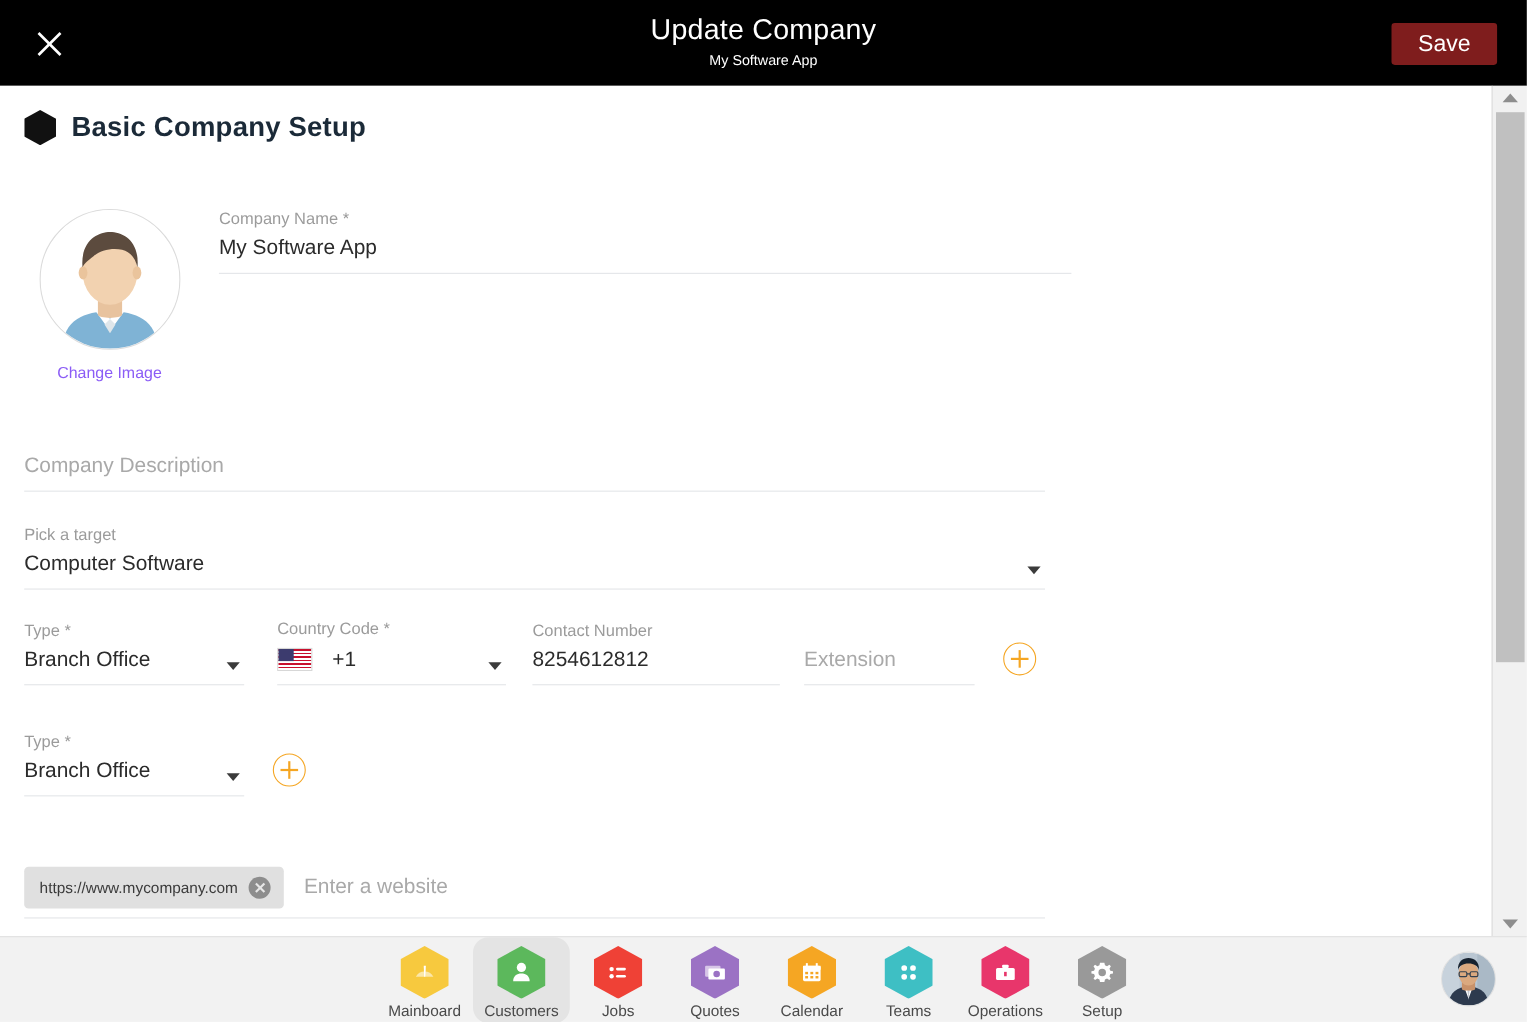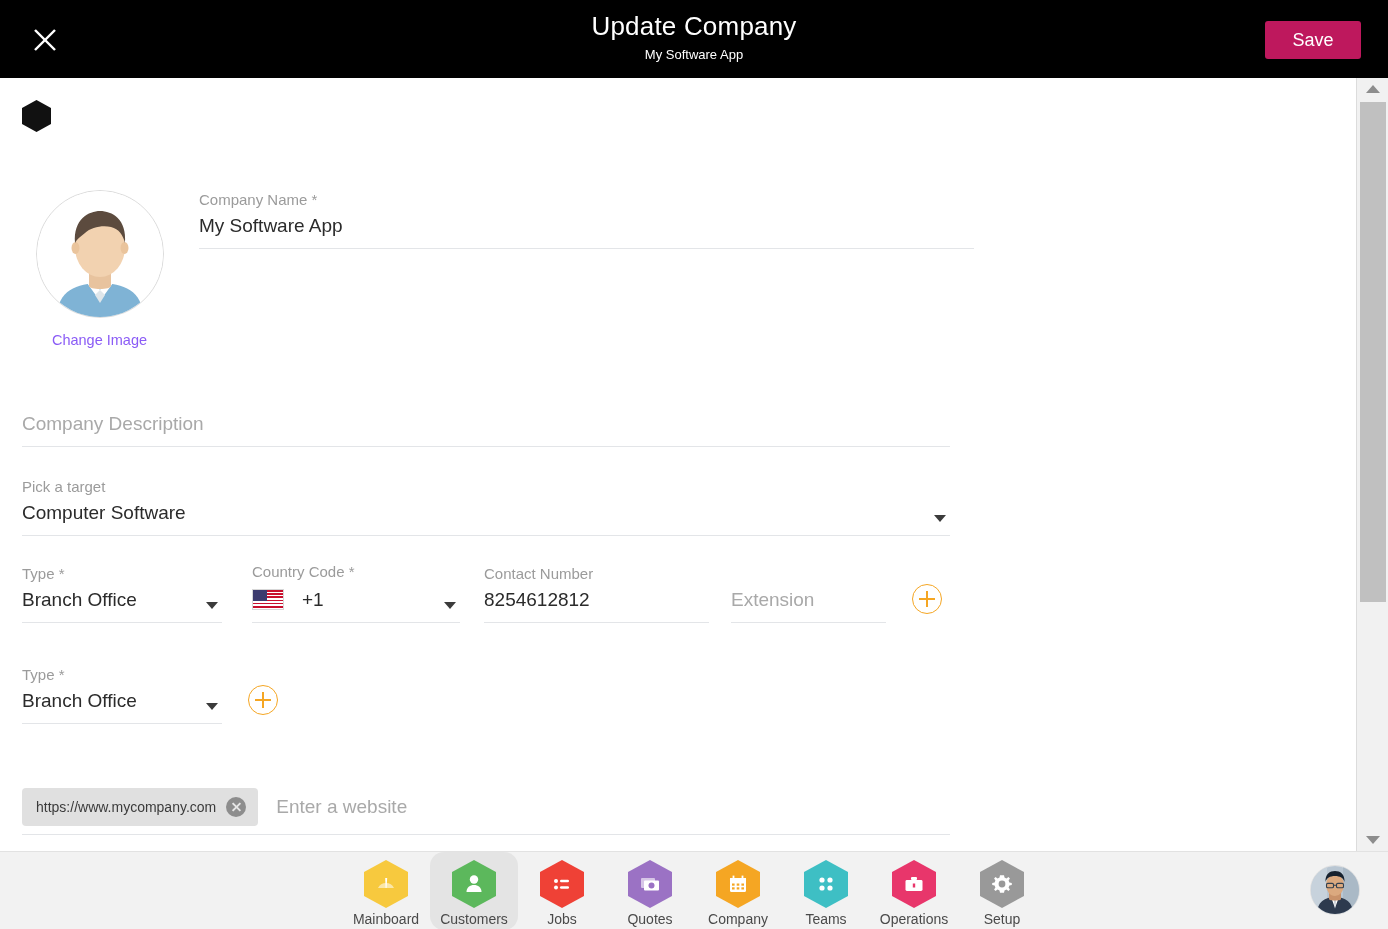--- a/index.html
+++ b/index.html
@@ -43,23 +43,23 @@
   .topbar-sub {
     color: #ffffff;
     font-size: 13px;
     line-height: 20px;
     margin-top: 3px;
   }
   .save-btn {
     position: absolute;
     right: 27px; top: 21px;
     width: 96px; height: 38px;
-    background: #be185d;
+    background: #7f1d1d;
     color: #ffffff;
-    font-size: 18px;
+    font-size: 21px;
     border: none;
     border-radius: 3px;
     cursor: pointer;
     font-family: "Liberation Sans", sans-serif;
   }
 
   
   .content {
     position: absolute;
     top: 78px; left: 0;
@@ -353,20 +353,21 @@
     <div class="topbar-title">Update Company</div>
     <div class="topbar-sub">My Software App</div>
   </div>
   <button class="save-btn">Save</button>
 </div>
 
 <div class="content">
 
   <div class="section-head">
     <div class="hex-solid"></div>
+    <div class="section-title">Basic Company Setup</div>
   </div>
 
   <div class="form-area">
 
     <div class="row-avatar">
       <div class="avatar-wrap">
         <div class="avatar">
           <svg width="126" height="126" viewBox="0 0 126 126">
             <circle cx="63" cy="63" r="63" fill="#ffffff"></circle>
 
@@ -536,21 +537,21 @@
           <rect x="6" y="11.5" width="2.6" height="2.2" fill="#F5A623"></rect>
           <rect x="10.7" y="11.5" width="2.6" height="2.2" fill="#F5A623"></rect>
           <rect x="15.4" y="11.5" width="2.6" height="2.2" fill="#F5A623"></rect>
           <rect x="6" y="15.3" width="2.6" height="2.2" fill="#F5A623"></rect>
           <rect x="10.7" y="15.3" width="2.6" height="2.2" fill="#F5A623"></rect>
           <rect x="15.4" y="15.3" width="2.6" height="2.2" fill="#F5A623"></rect>
           <rect x="6.6" y="3.6" width="1.8" height="3.4" fill="#ffffff"></rect>
           <rect x="15.6" y="3.6" width="1.8" height="3.4" fill="#ffffff"></rect>
         </svg>
       </div>
-      <div class="navlabel">Company</div>
+      <div class="navlabel">Calendar</div>
     </div>
 
     <div class="navitem">
       <div class="navhex" style="background:#3EBFC4;">
         <svg width="24" height="24" viewBox="0 0 24 24">
           <circle cx="8" cy="8" r="2.6" fill="#ffffff"></circle>
           <circle cx="16" cy="8" r="2.6" fill="#ffffff"></circle>
           <circle cx="8" cy="16" r="2.6" fill="#ffffff"></circle>
           <circle cx="16" cy="16" r="2.6" fill="#ffffff"></circle>
         </svg>

